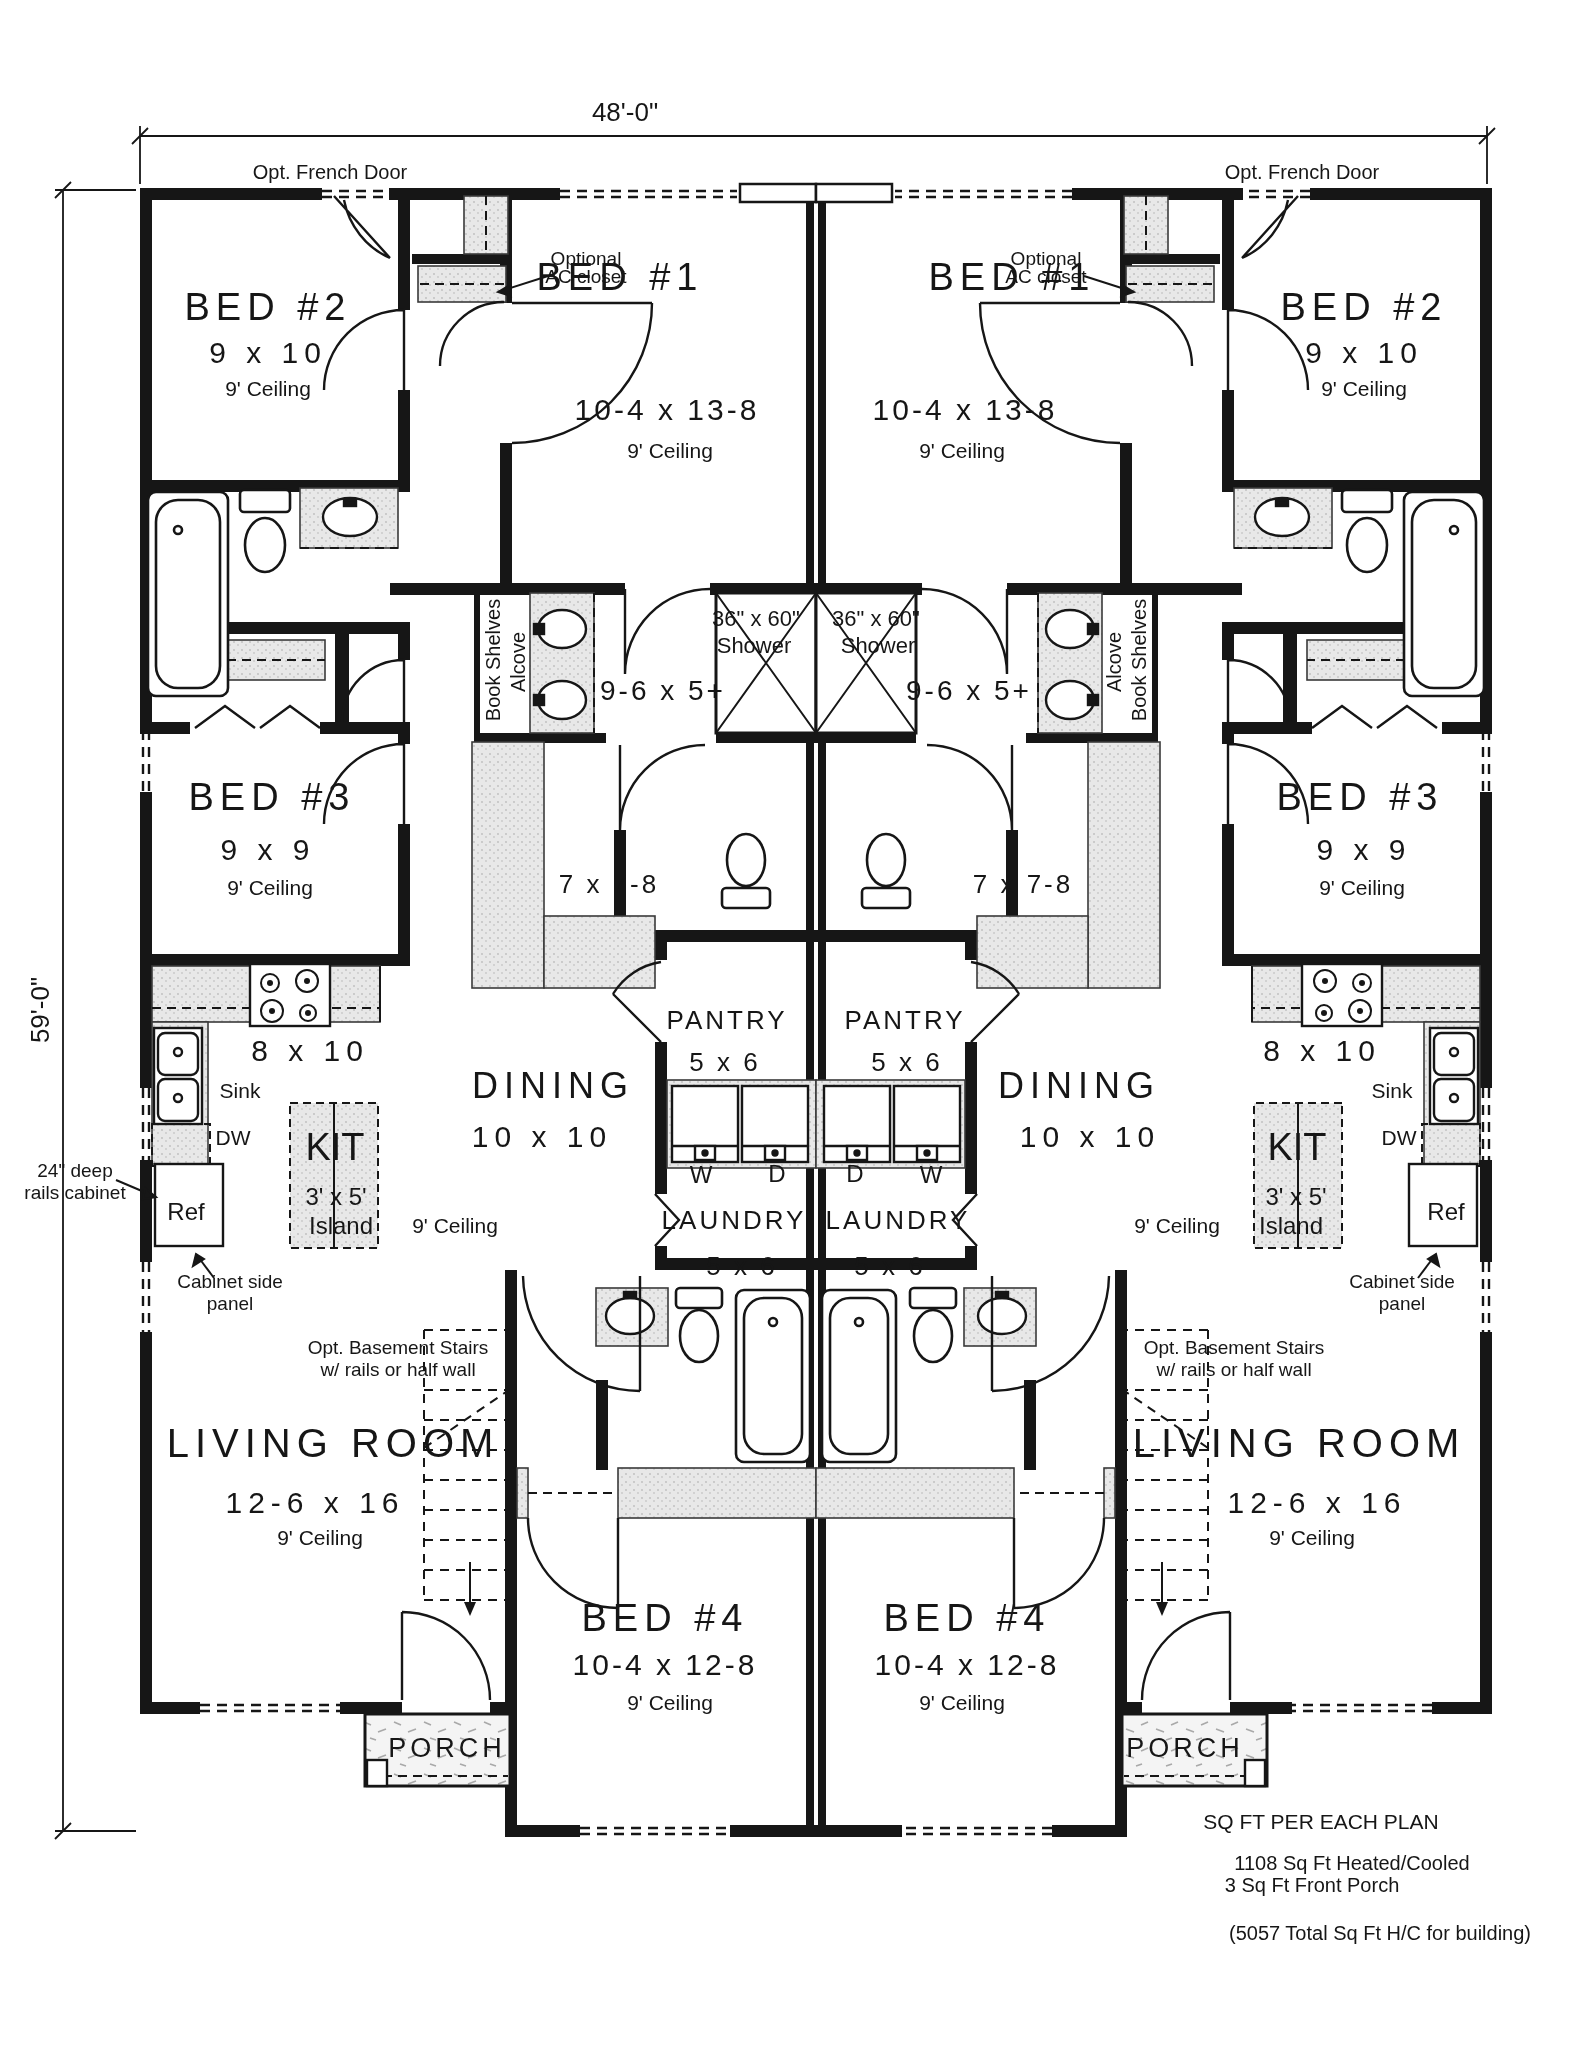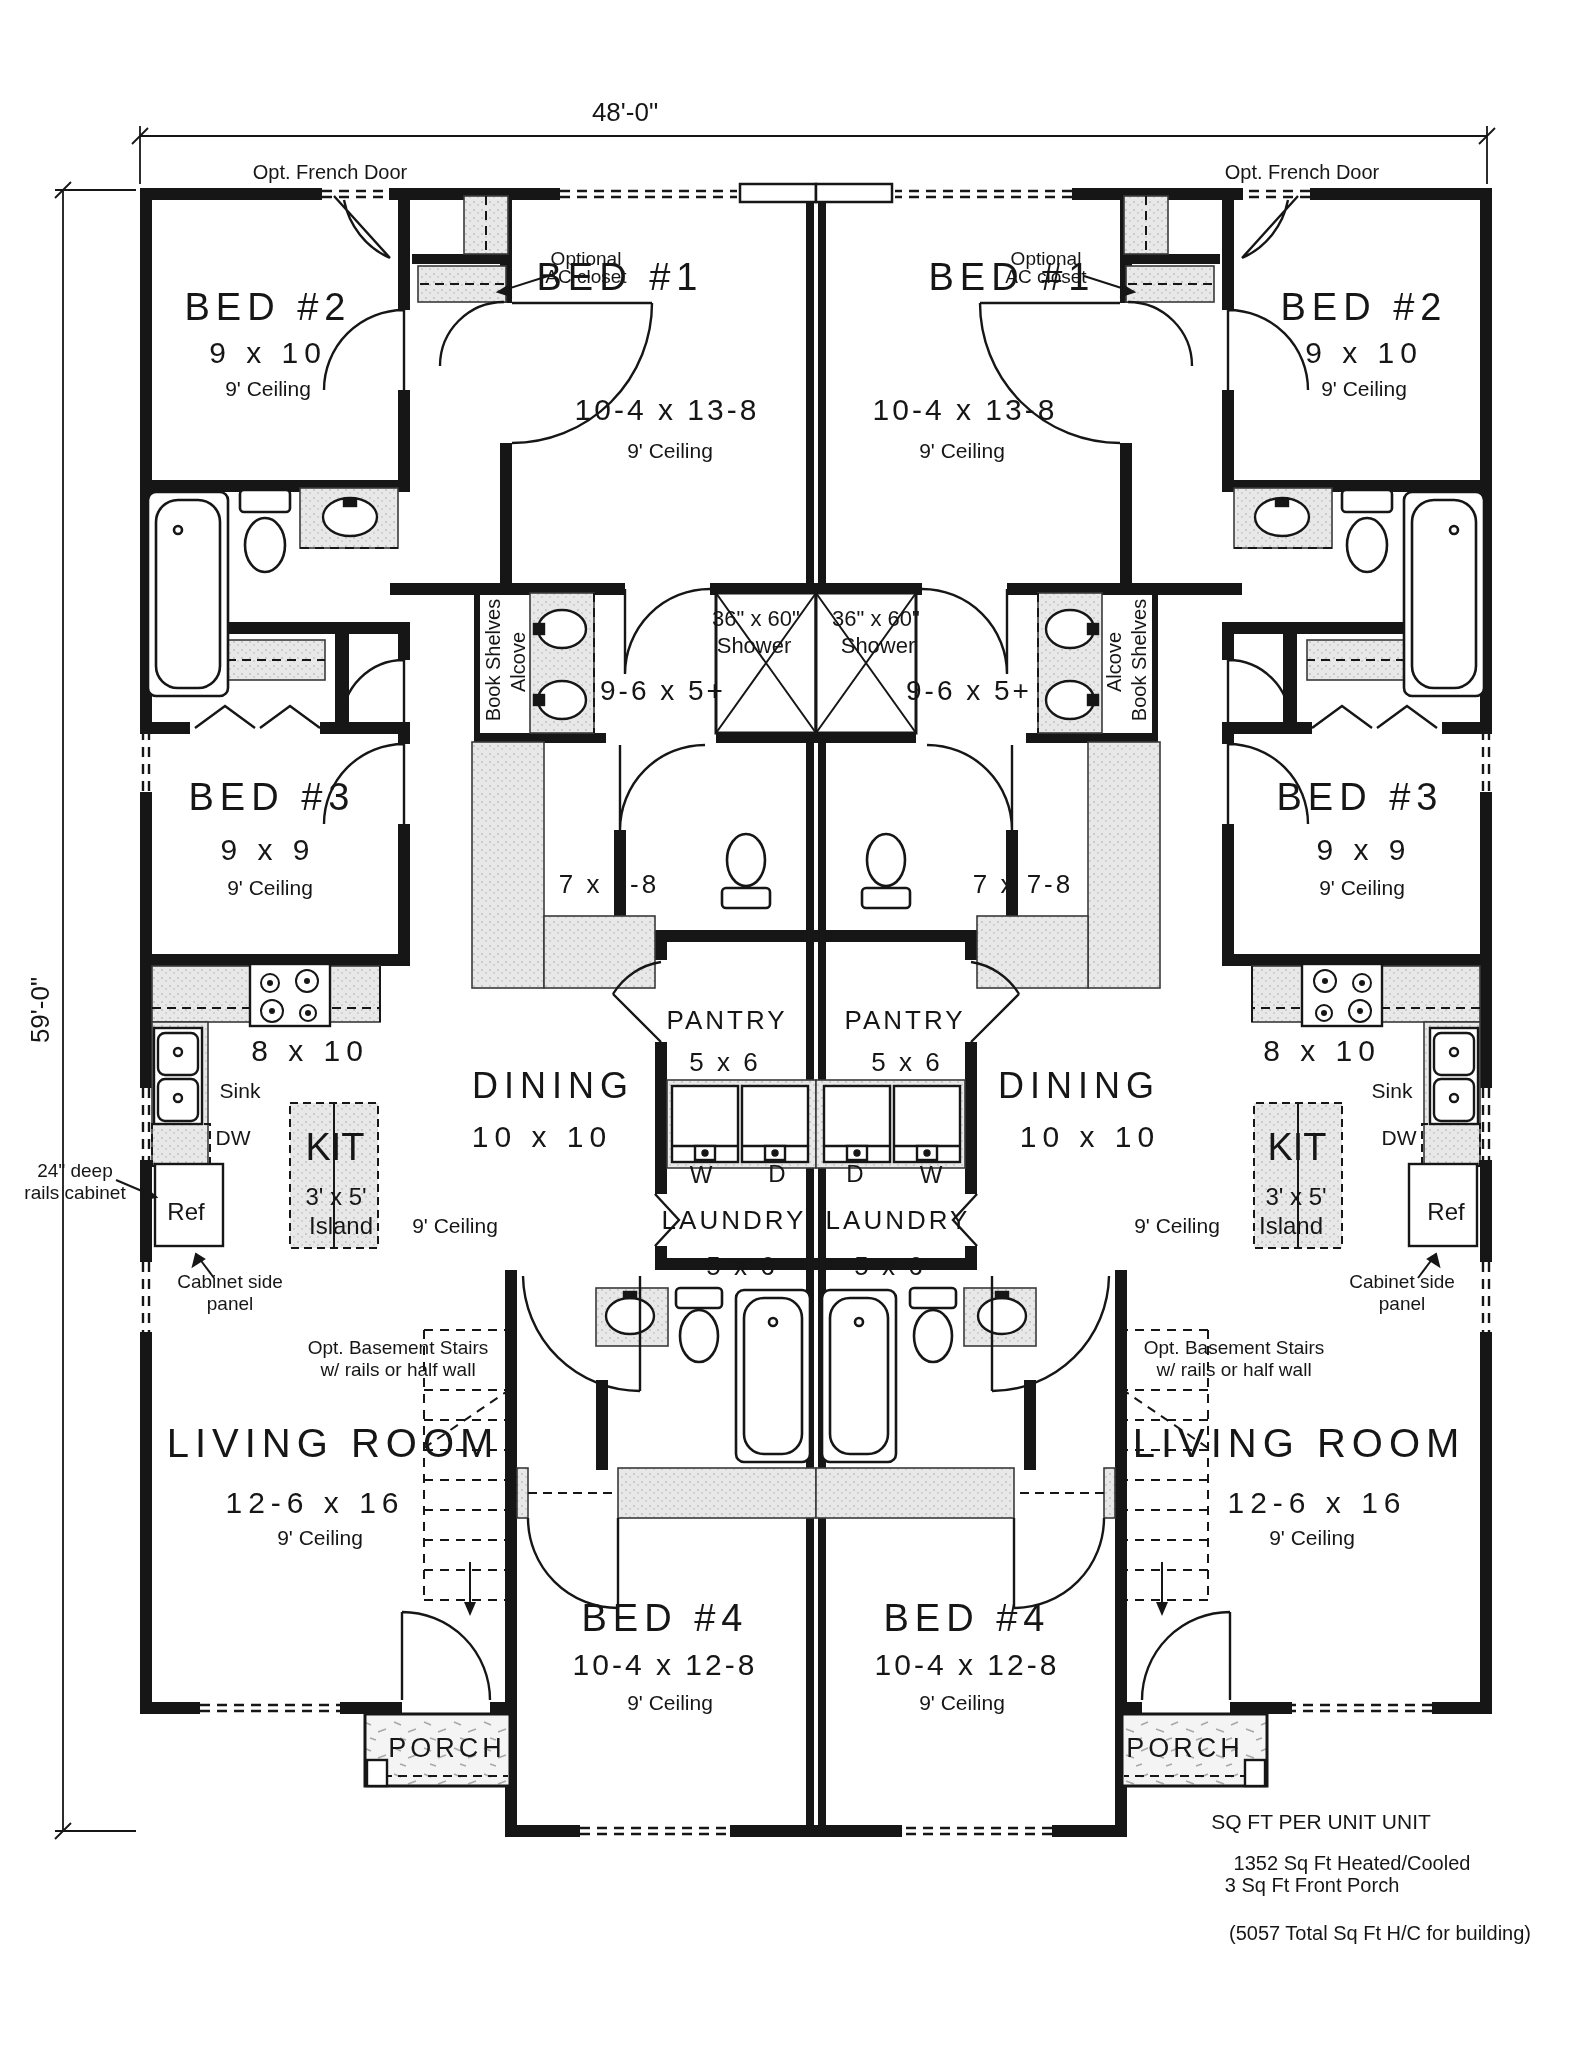--- a/index.html
+++ b/index.html
@@ -270,22 +270,22 @@
     <path d="M132,144 L148,128 M1479,144 L1495,128"></path>
     <line x1="63" y1="190" x2="63" y2="1831"></line>
     <line x1="136" y1="190" x2="55" y2="190"></line>
     <line x1="136" y1="1831" x2="55" y2="1831"></line>
     <path d="M55,198 L71,182 M55,1839 L71,1823"></path>
   </g>
 </svg>
 
 <div class="lb s26" style="left:625px;top:112px">48'-0"</div>
 <div class="lb rot s26" style="left:40px;top:1010px">59'-0"</div>
-<div class="lb s21" style="left:1321px;top:1821px">SQ FT PER UNIT UNIT</div>
-<div class="lb s20" style="left:1352px;top:1863px">1352 Sq Ft Heated/Cooled</div>
+<div class="lb s21" style="left:1321px;top:1821px">SQ FT PER EACH PLAN</div>
+<div class="lb s20" style="left:1352px;top:1863px">1108 Sq Ft Heated/Cooled</div>
 <div class="lb s20" style="left:1312px;top:1885px">3 Sq Ft Front Porch</div>
 <div class="lb s20" style="left:1380px;top:1933px">(5057 Total Sq Ft H/C for building)</div>
 
 <div class="lb s38 sp" style="left:268px;top:307px">BED #2</div>
 <div class="lb s30 sp" style="left:268px;top:353px">9 x 10</div>
 <div class="lb s21" style="left:268px;top:388px">9' Ceiling</div>
 <div class="lb s38 sp" style="left:620px;top:277px">BED #1</div>
 <div class="lb s30 sp2" style="left:667px;top:410px">10-4 x 13-8</div>
 <div class="lb s21" style="left:670px;top:450px">9' Ceiling</div>
 <div class="lb s38 sp" style="left:272px;top:797px">BED #3</div>

